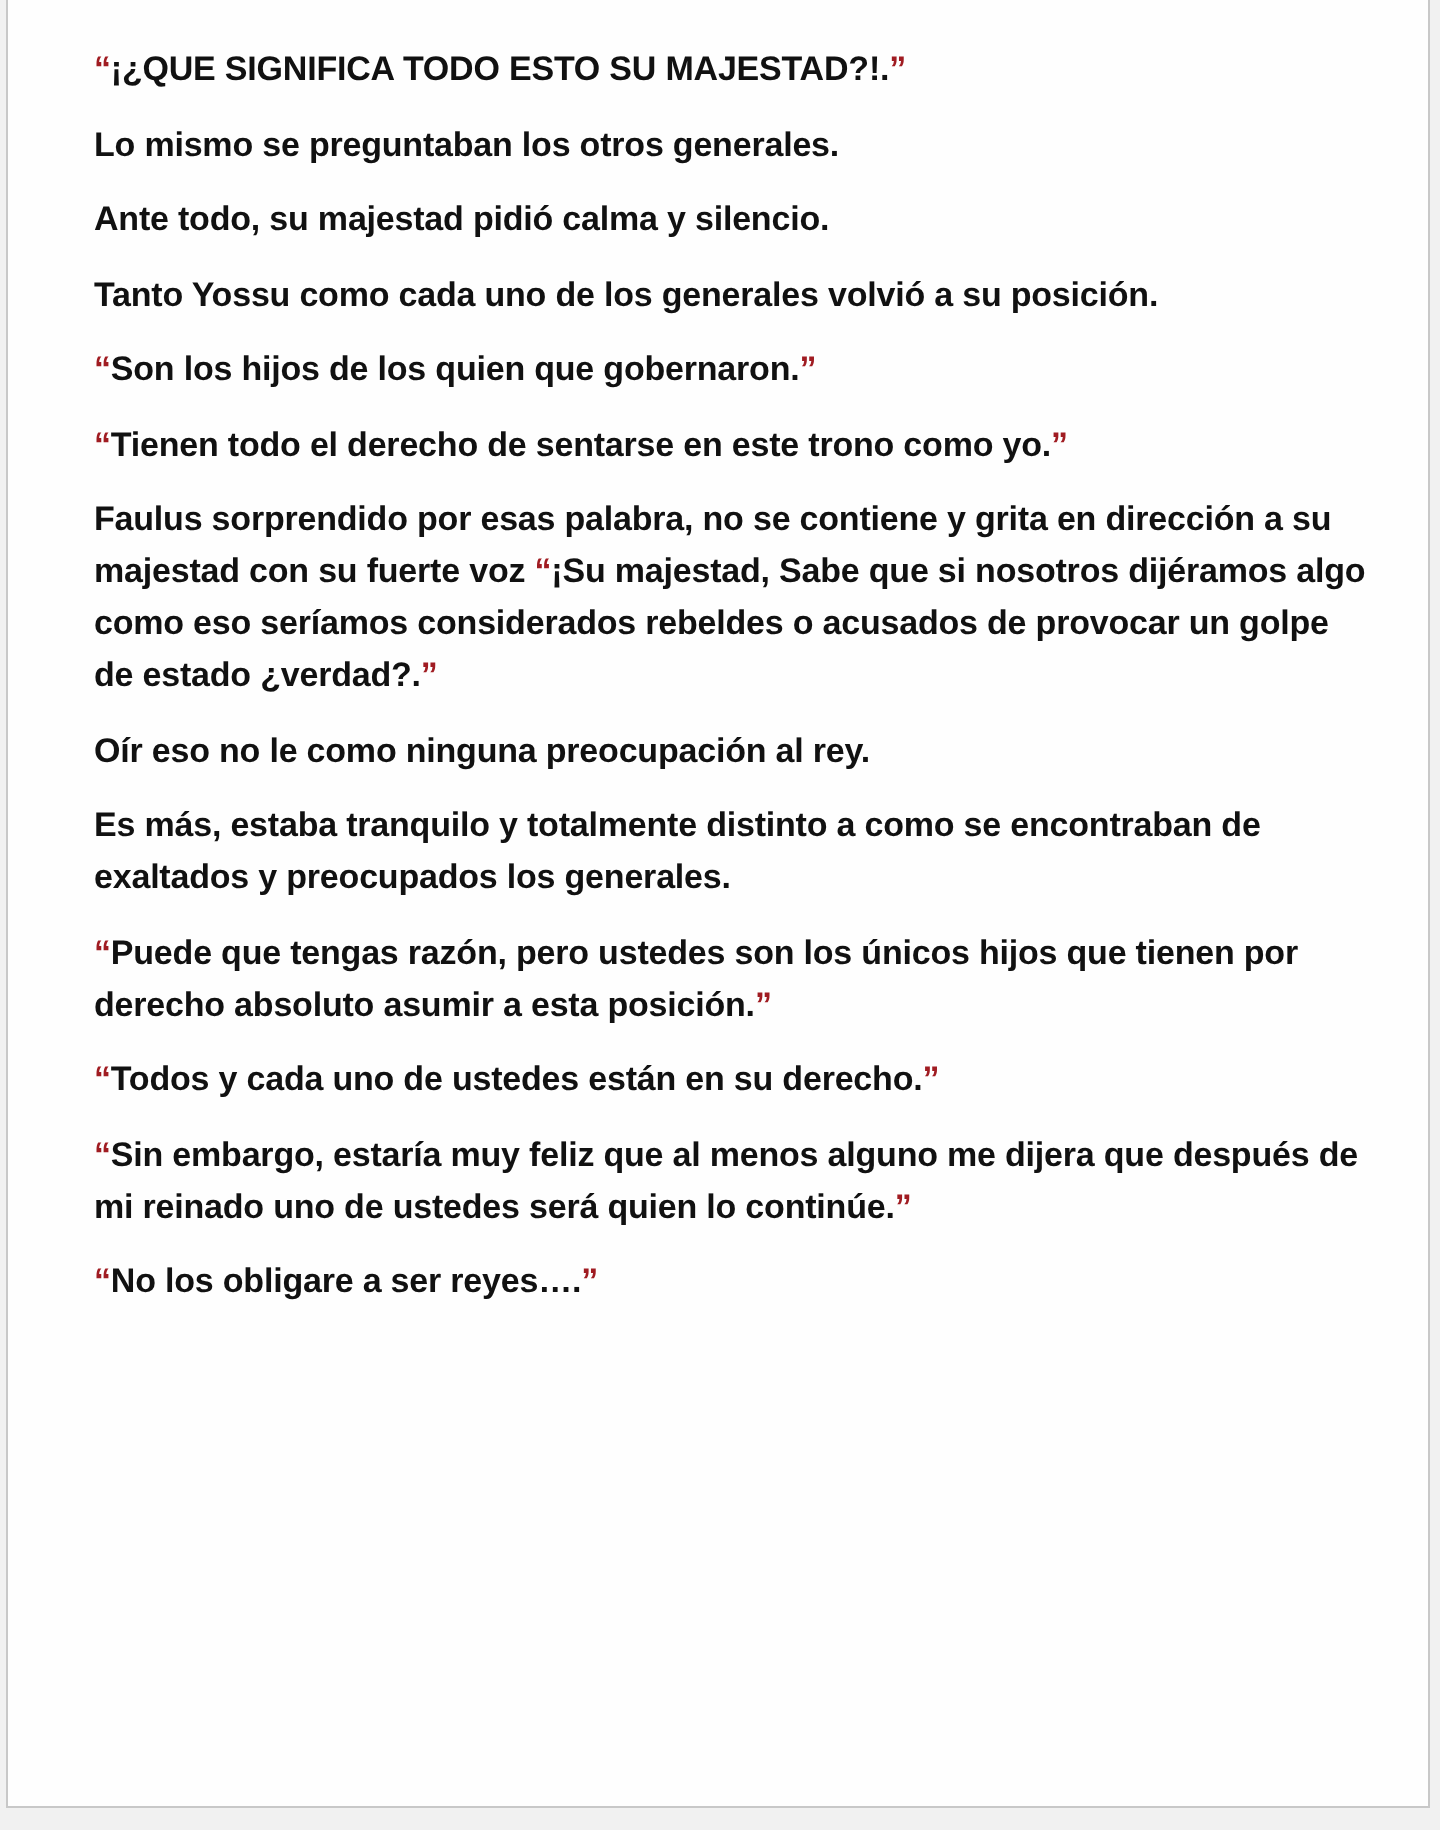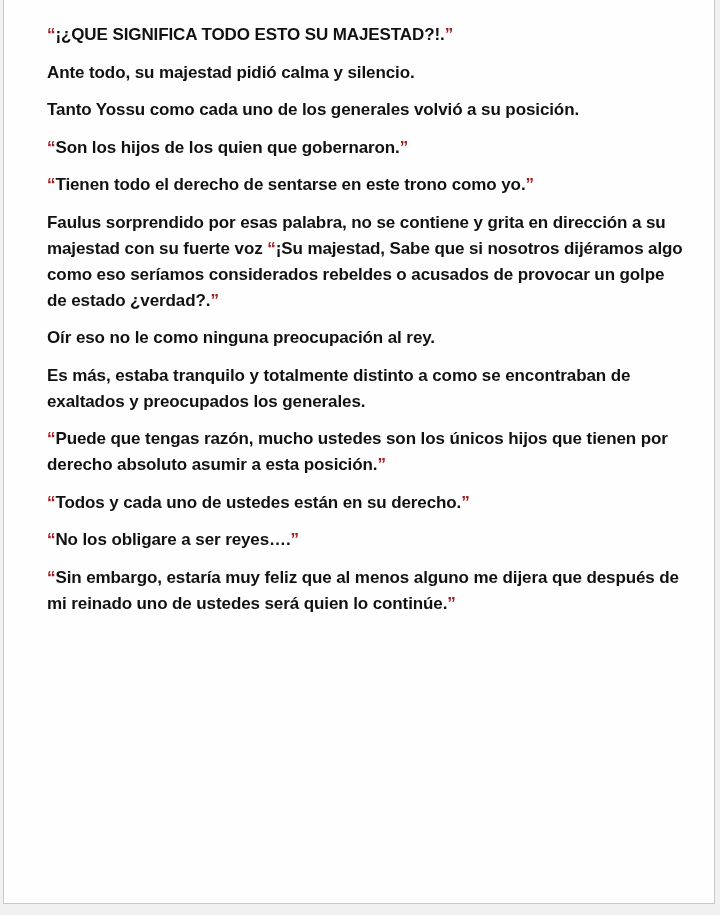--- a/index.html
+++ b/index.html
@@ -19,25 +19,26 @@
   }
   .para { margin: 0 0 11.5px 0; }
   .q { color: #a01c22; }
 </style>
 </head>
 <body>
 
 <div class="page">
   <div class="content">
     <p class="para"><span class="q" style="color: rgb(160, 28, 34);">“</span><span>¡¿QUE SIGNIFICA TODO ESTO SU MAJESTAD?!.</span><span class="q" style="color: rgb(160, 28, 34);">”</span></p>
+    <p class="para"><span>Lo mismo se preguntaban los otros generales.</span></p>
     <p class="para"><span>Ante todo, su majestad pidió calma y silencio.</span></p>
     <p class="para"><span>Tanto Yossu como cada uno de los generales volvió a su posición.</span></p>
     <p class="para"><span class="q" style="color: rgb(160, 28, 34);">“</span><span>Son los hijos de los quien que gobernaron.</span><span class="q" style="color: rgb(160, 28, 34);">”</span></p>
     <p class="para"><span class="q" style="color: rgb(160, 28, 34);">“</span><span>Tienen todo el derecho de sentarse en este trono como yo.</span><span class="q" style="color: rgb(160, 28, 34);">”</span></p>
     <p class="para"><span>Faulus sorprendido por esas palabra, no se contiene y grita en dirección a su majestad con su fuerte voz </span><span class="q" style="color: rgb(160, 28, 34);">“</span><span>¡Su majestad, Sabe que si nosotros dijéramos algo como eso seríamos considerados rebeldes o acusados de provocar un golpe de estado ¿verdad?.</span><span class="q" style="color: rgb(160, 28, 34);">”</span></p>
     <p class="para"><span>Oír eso no le como ninguna preocupación al rey.</span></p>
     <p class="para"><span>Es más, estaba tranquilo y totalmente distinto a como se encontraban de exaltados y preocupados los generales.</span></p>
-    <p class="para"><span class="q" style="color: rgb(160, 28, 34);">“</span><span>Puede que tengas razón, mucho ustedes son los únicos hijos que tienen por derecho absoluto asumir a esta posición.</span><span class="q" style="color: rgb(160, 28, 34);">”</span></p>
+    <p class="para"><span class="q" style="color: rgb(160, 28, 34);">“</span><span>Puede que tengas razón, pero ustedes son los únicos hijos que tienen por derecho absoluto asumir a esta posición.</span><span class="q" style="color: rgb(160, 28, 34);">”</span></p>
     <p class="para"><span class="q" style="color: rgb(160, 28, 34);">“</span><span>Todos y cada uno de ustedes están en su derecho.</span><span class="q" style="color: rgb(160, 28, 34);">”</span></p>
+    <p class="para"><span class="q" style="color: rgb(160, 28, 34);">“</span><span>Sin embargo, estaría muy feliz que al menos alguno me dijera que después de mi reinado uno de ustedes será quien lo continúe.</span><span class="q" style="color: rgb(160, 28, 34);">”</span></p>
     <p class="para"><span class="q" style="color: rgb(160, 28, 34);">“</span><span>No los obligare a ser reyes….</span><span class="q" style="color: rgb(160, 28, 34);">”</span></p>
-    <p class="para"><span class="q" style="color: rgb(160, 28, 34);">“</span><span>Sin embargo, estaría muy feliz que al menos alguno me dijera que después de mi reinado uno de ustedes será quien lo continúe.</span><span class="q" style="color: rgb(160, 28, 34);">”</span></p>
   </div>
 </div>
 
 </body></html>

